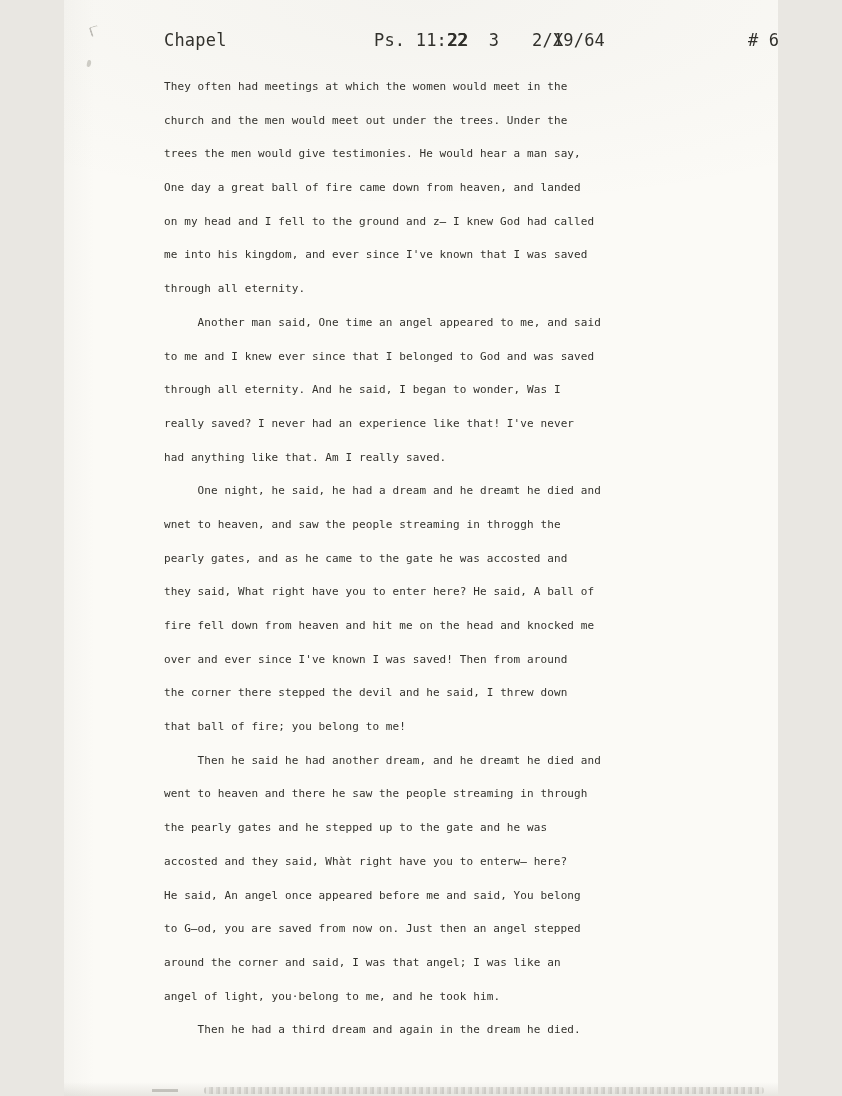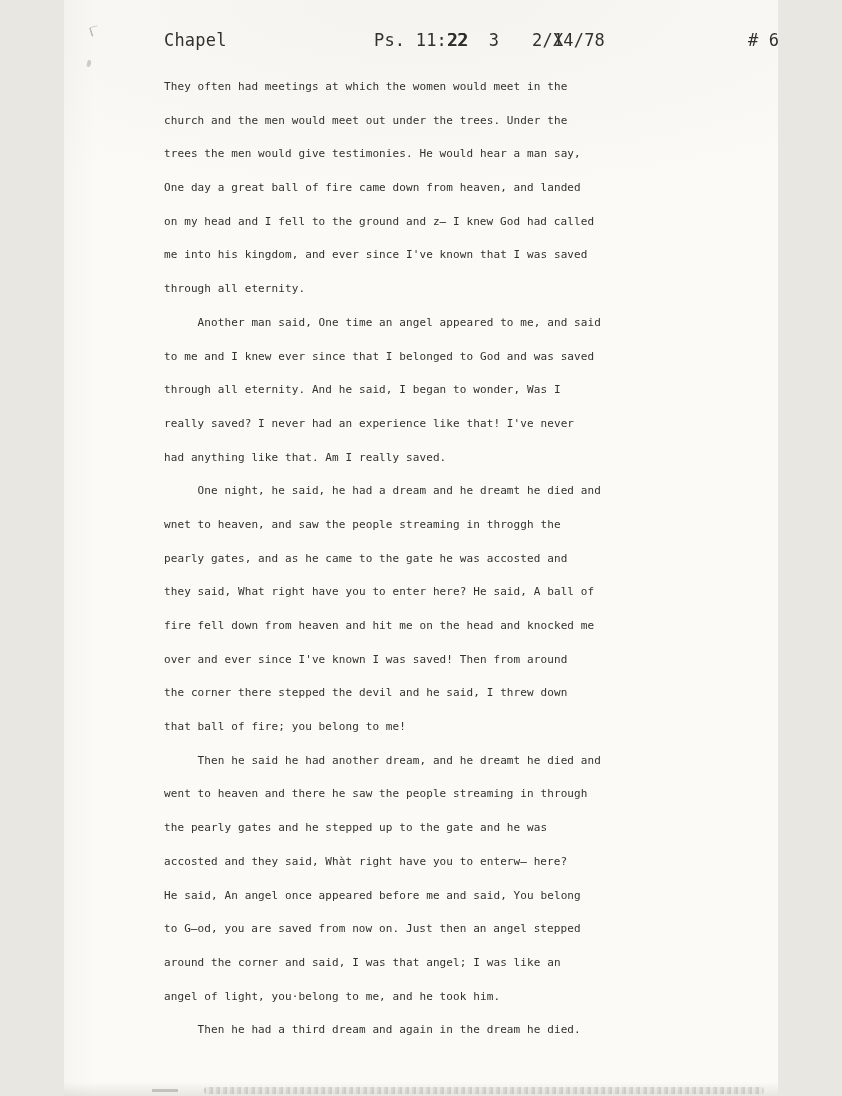--- a/index.html
+++ b/index.html
@@ -115,21 +115,21 @@
   }
 </style>
 </head>
 <body>
 
 <div class="page">
 
   <div class="header">
     <span class="h-item h-location">Chapel</span>
     <span class="h-item h-reference"><span>Ps. 11:</span><span class="dbl">22</span><span>  3</span></span>
-    <span class="h-item h-date"><span>2/</span><span class="ovr"><span>1</span><span class="ovr-top">X</span></span><span>4/78</span></span>
+    <span class="h-item h-date"><span>2/</span><span class="ovr"><span>1</span><span class="ovr-top">X</span></span><span>9/64</span></span>
     <span class="h-item h-page"># 6</span>
   </div>
 
   <div class="body-text" id="document-body"><div class="paragraph"><div class="line">They often had meetings at which the women would meet in the</div><div class="line">church and the men would meet out under the trees. Under the</div><div class="line">trees the men would give testimonies. He would hear a man say,</div><div class="line">One day a great ball of fire came down from heaven, and landed</div><div class="line">on my head and I fell to the ground and z̶ I knew God had called</div><div class="line">me into his kingdom, and ever since I've known that I was saved</div><div class="line">through all eternity.</div></div><div class="paragraph"><div class="line">     Another man said, One time an angel appeared to me, and said</div><div class="line">to me and I knew ever since that I belonged to God and was saved</div><div class="line">through all eternity. And he said, I began to wonder, Was I</div><div class="line">really saved? I never had an experience like that! I've never</div><div class="line">had anything like that. Am I really saved.</div></div><div class="paragraph"><div class="line">     One night, he said, he had a dream and he dreamt he died and</div><div class="line">wnet to heaven, and saw the people streaming in throggh the</div><div class="line">pearly gates, and as he came to the gate he was accosted and</div><div class="line">they said, What right have you to enter here? He said, A ball of</div><div class="line">fire fell down from heaven and hit me on the head and knocked me</div><div class="line">over and ever since I've known I was saved! Then from around</div><div class="line">the corner there stepped the devil and he said, I threw down</div><div class="line">that ball of fire; you belong to me!</div></div><div class="paragraph"><div class="line">     Then he said he had another dream, and he dreamt he died and</div><div class="line">went to heaven and there he saw the people streaming in through</div><div class="line">the pearly gates and he stepped up to the gate and he was</div><div class="line">accosted and they said, Whàt right have you to enterw̶ here?</div><div class="line">He said, An angel once appeared before me and said, You belong</div><div class="line">to G̶od, you are saved from now on. Just then an angel stepped</div><div class="line">around the corner and said, I was that angel; I was like an</div><div class="line">angel of light, you·belong to me, and he took him.</div></div><div class="paragraph"><div class="line">     Then he had a third dream and again in the dream he died.</div></div></div>
 
   <div class="artifact mark-1"></div>
   <div class="artifact mark-2"></div>
   <div class="artifact smudge-right-1"></div>
   <div class="artifact smudge-right-2"></div>
   <div class="artifact bottom-band"></div>

